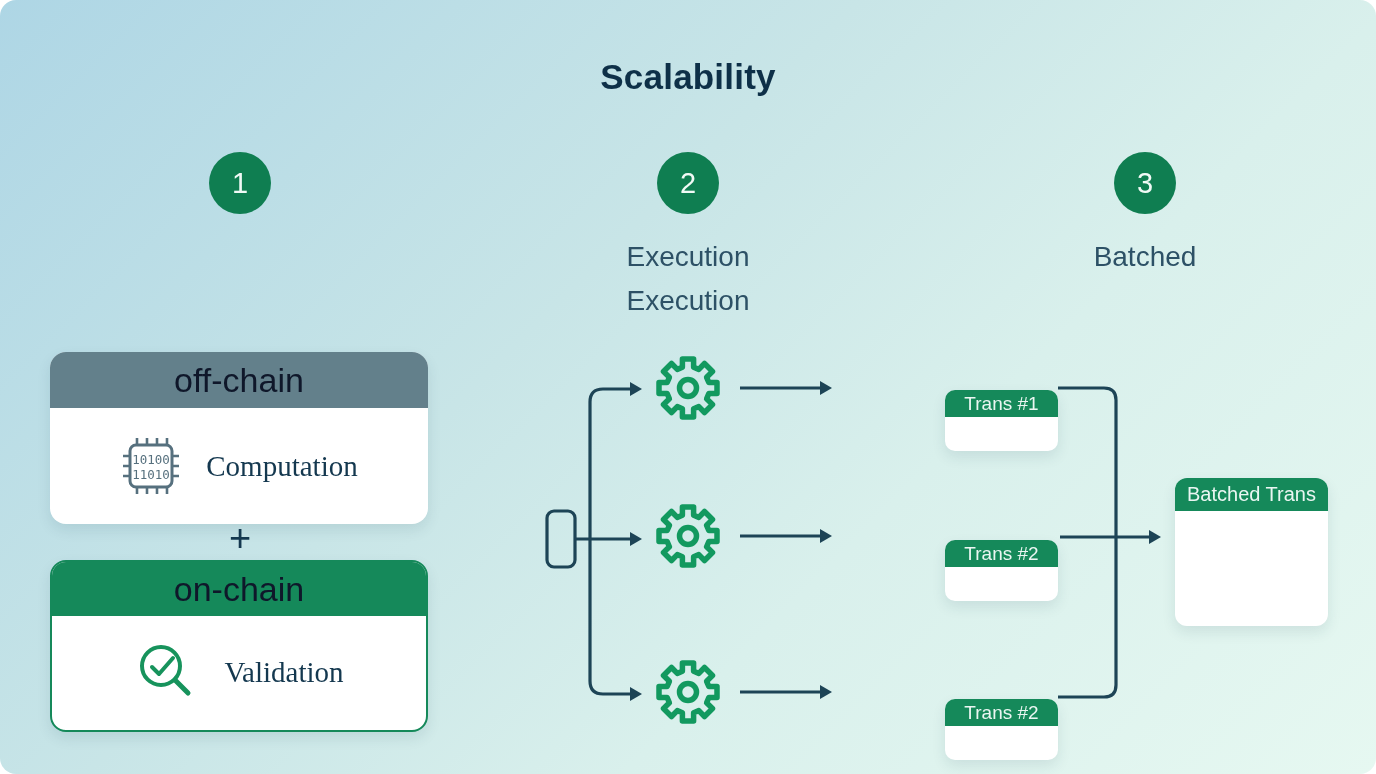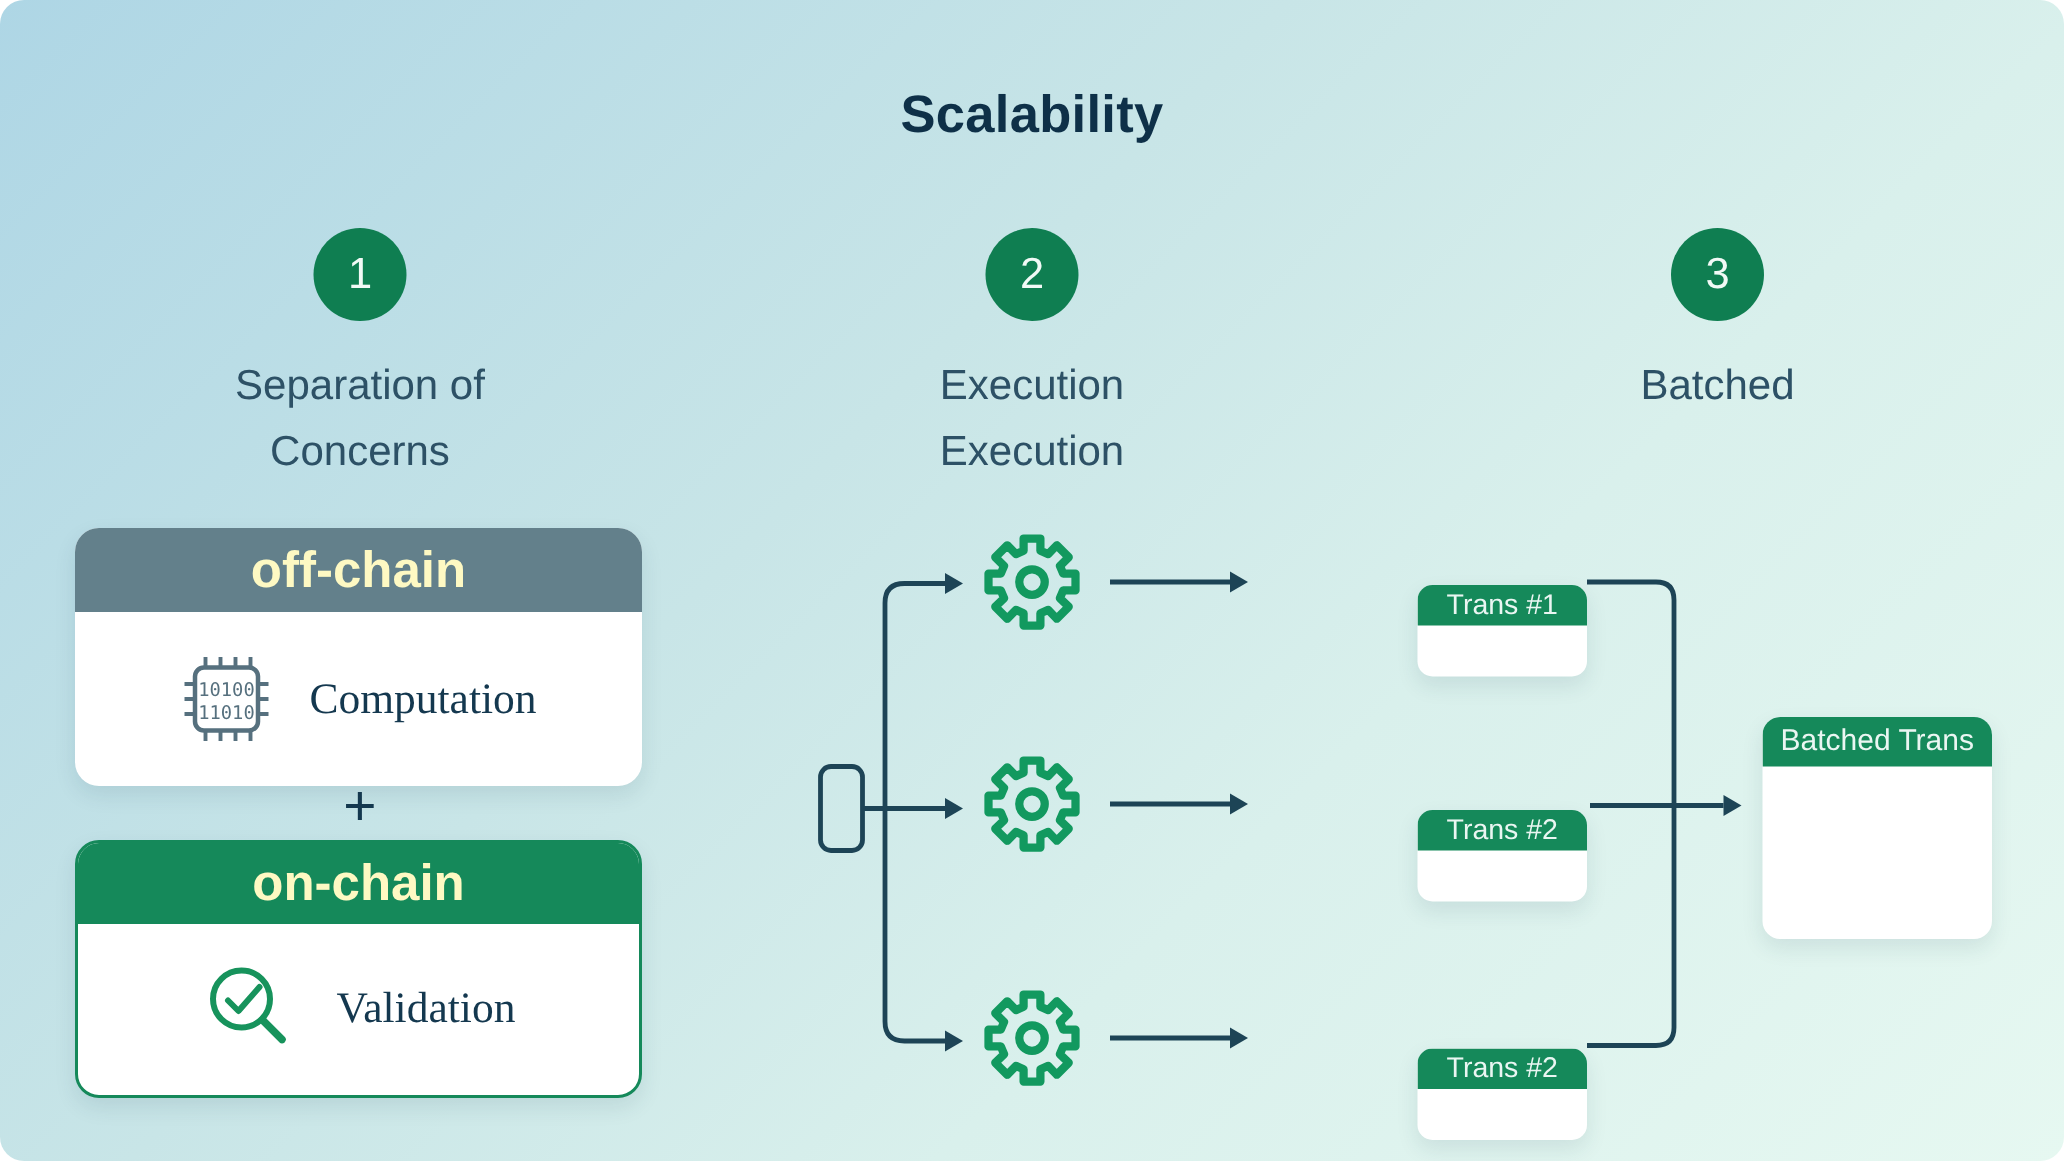--- a/index.html
+++ b/index.html
@@ -26,21 +26,21 @@
     position:absolute;top:235px;width:330px;text-align:center;
     font-size:28px;color:#2d5166;line-height:44px;
   }
   .card{
     position:absolute;background:#ffffff;overflow:hidden;
     box-shadow:0 6px 14px rgba(20,60,75,0.10);
   }
   .big-card{left:50px;width:378px;height:172px;border-radius:16px;box-sizing:border-box;}
   .card-header{
     display:flex;align-items:center;justify-content:center;
-    color:#fef9c3;font-weight:700;
+    color:#0f172a;font-weight:400;
   }
   .big-card .card-header{height:56px;font-size:34px;}
   .off-chain .card-header{background:#63808b;}
   .on-chain{border:2px solid #15895a;}
   .on-chain .card-header{background:#15895a;height:54px;}
   .card-body{
     display:flex;align-items:center;justify-content:center;gap:24px;
     height:calc(100% - 56px);
   }
   .card-body-label{font-size:29px;color:#14384f;font-family:Liberation Serif, serif;}
@@ -71,24 +71,20 @@
   <div class="step-circle" style="left:209px;">
     <span>1</span>
   </div>
   <div class="step-circle" style="left:657px;">
     <span>2</span>
   </div>
   <div class="step-circle" style="left:1114px;">
     <span>3</span>
   </div>
 
-  <div class="step-label" style="left:75px;">
-    <div>Separation of</div>
-    <div>Concerns</div>
-  </div>
   <div class="step-label" style="left:523px;">
     <div>Execution</div>
     <div>Execution</div>
   </div>
   <div class="step-label" style="left:980px;">
     <div>Batched</div>
   </div>
 
   <div class="card big-card off-chain" style="top:352px;">
     <div class="card-header">

